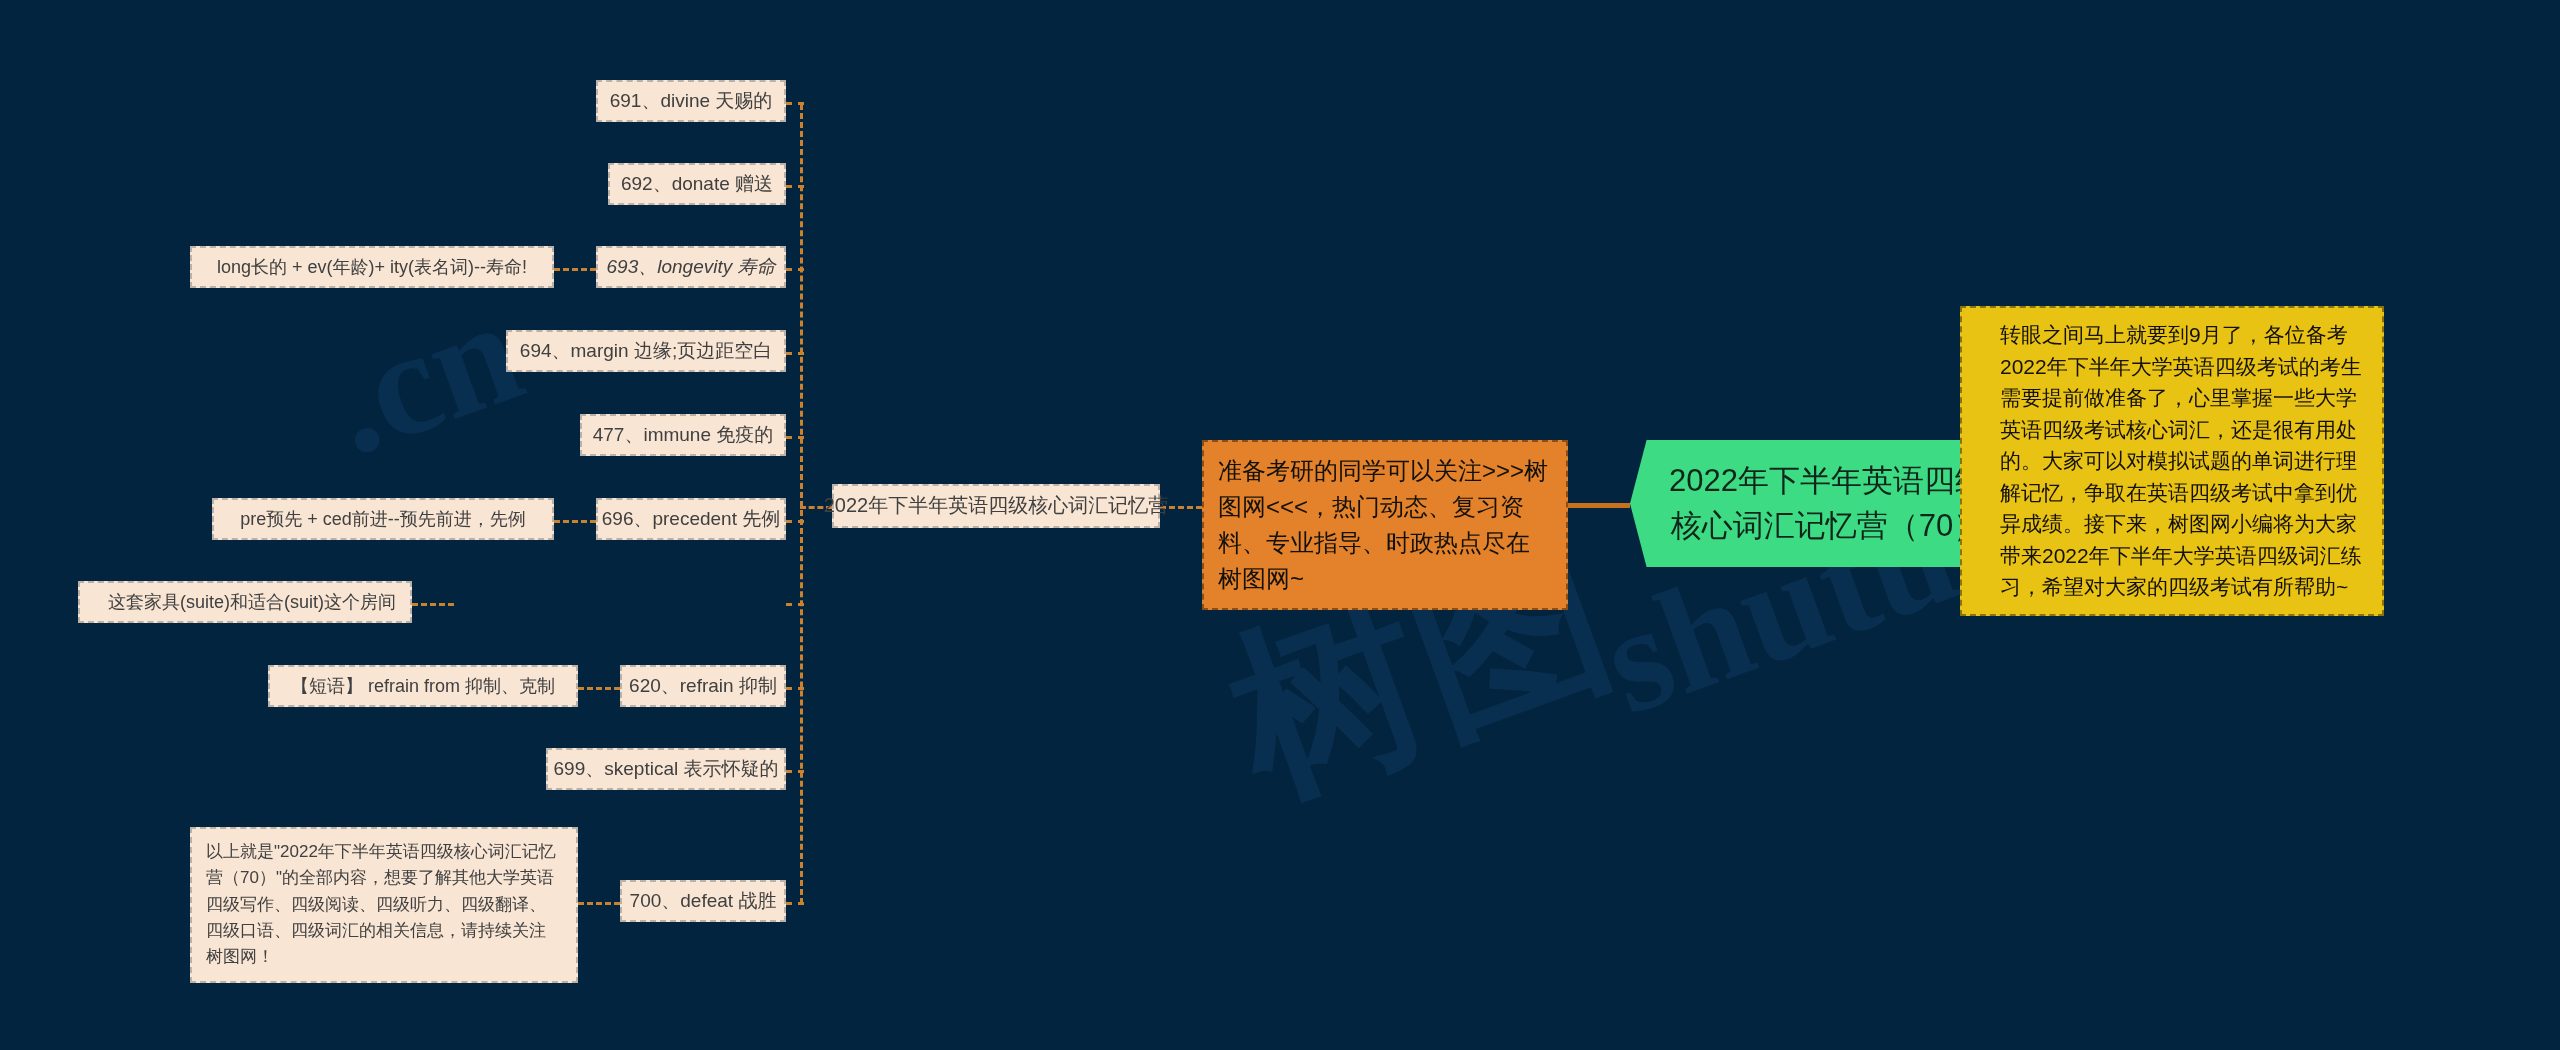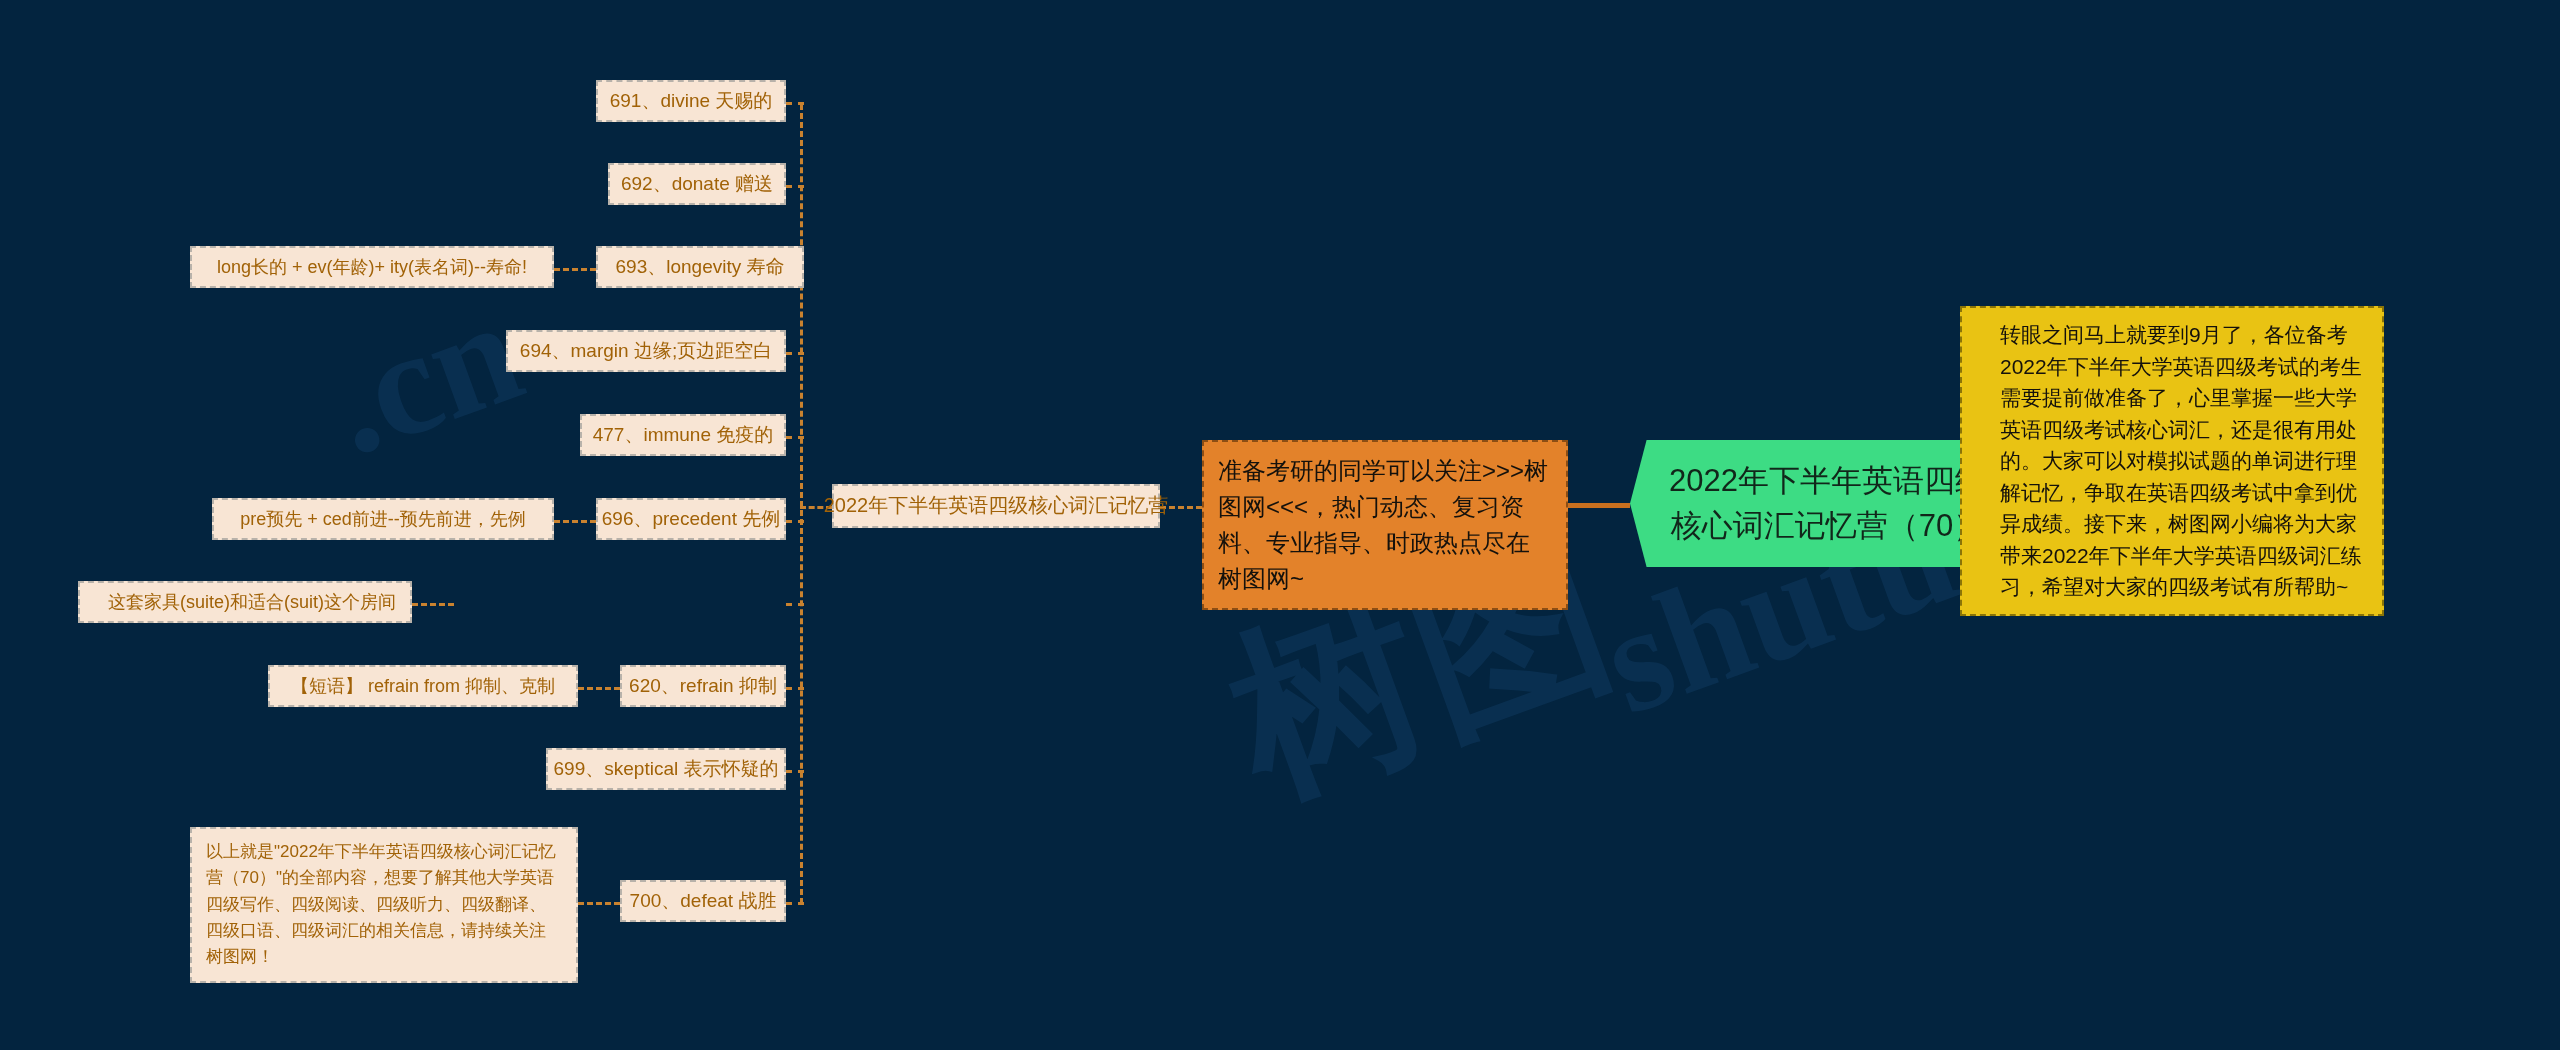--- a/index.html
+++ b/index.html
@@ -25,21 +25,21 @@
   }
   .wm1{left:330px;top:290px;font-size:150px;transform:rotate(-20deg);}
   .wm2{left:1230px;top:540px;font-size:190px;transform:rotate(-20deg);}
   .wm3{left:1600px;top:520px;font-size:150px;transform:rotate(-20deg);}
 
   
   .node{
     position:absolute;
     box-sizing:border-box;
     background:#f8e5d4;
-    color:#a16207;
+    color:#404040;
     border:2px dashed #b8b2aa;
     line-height:1.38;
     display:flex;
     align-items:center;
     white-space:nowrap;
   }
   .node.wrap{white-space:normal;display:block;}
 
   
   .word{
@@ -157,21 +157,21 @@
   <div class="solid-h solid-orange" style="left:1568px;top:503px;width:62px;"></div>
 
   <div class="solid-h solid-yellow" style="left:2025px;top:503px;width:58px;"></div>
 
   <div class="node word" style="left:596px;top:80px;width:190px;">
     <span>691、divine 天赐的</span>
   </div>
   <div class="node word" style="left:608px;top:163px;width:178px;">
     <span>692、donate 赠送</span>
   </div>
-  <div class="node word" style="left:596px;top:246px;width:208px;">
+  <div class="node word" style="left:596px;top:246px;width:190px;font-style:italic;">
     <span>693、longevity 寿命</span>
   </div>
   <div class="node word" style="left:506px;top:330px;width:280px;">
     <span>694、margin 边缘;页边距空白</span>
   </div>
   <div class="node word" style="left:580px;top:414px;width:206px;">
     <span>477、immune 免疫的</span>
   </div>
   <div class="node word" style="left:596px;top:498px;width:190px;">
     <span>696、precedent 先例</span>

